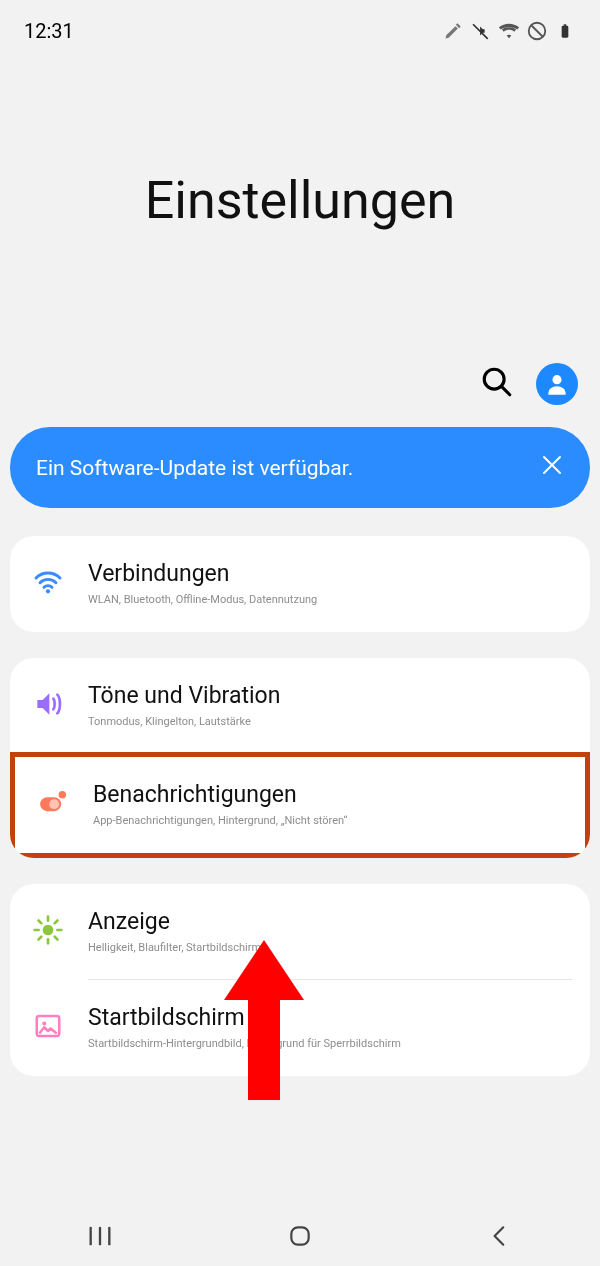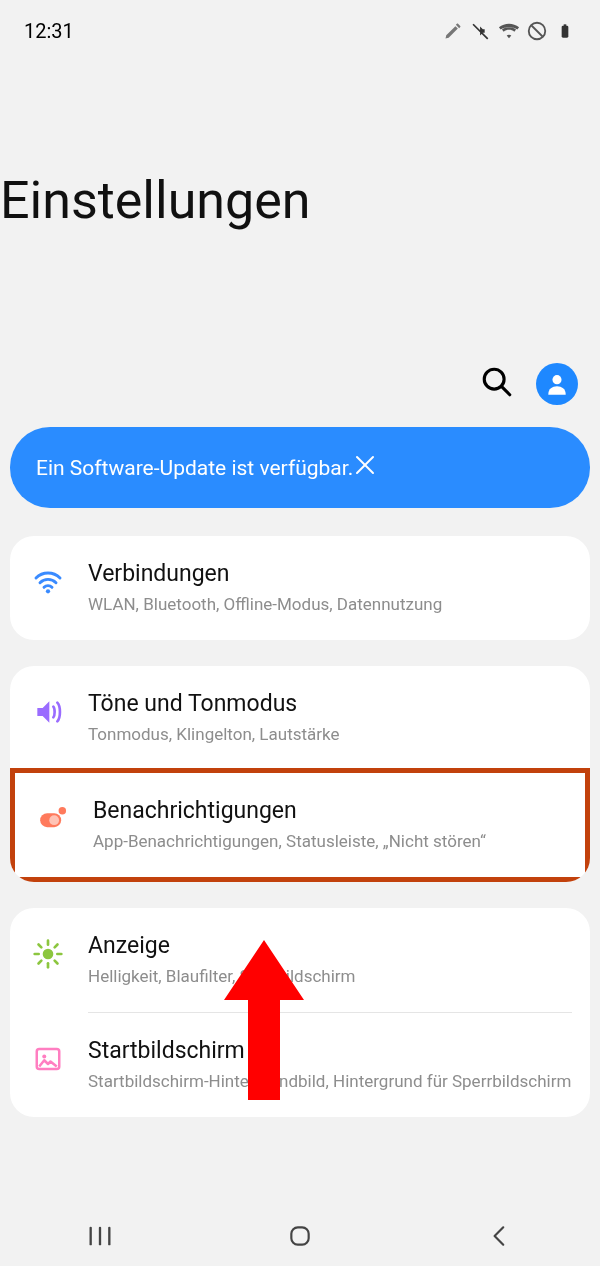--- a/index.html
+++ b/index.html
@@ -1,34 +1,34 @@
 <!DOCTYPE html>
 <html><head>
 <meta charset="utf-8">
 <style>
   * { box-sizing: border-box; margin: 0; padding: 0; }
   html, body { width: 600px; height: 1266px; font-family: -apple-system, Roboto, "Segoe UI", Arial, sans-serif; background: #f2f2f2; overflow: hidden; }
   .status-bar { display: flex; justify-content: space-between; align-items: center; padding: 12px 24px 0 24px; height: 50px; font-size: 20px; color: #000; }
   .status-icons { display: flex; gap: 6px; align-items: center; }
   .status-icons span { display: inline-flex; width: 22px; height: 22px; align-items: center; justify-content: center; }
-  .header-area { padding: 120px 0 120px 0; text-align: left; }
+  .header-area { padding: 120px 0 120px 0; text-align: center; }
   .page-title { font-size: 52px; font-weight: 400; color: #111; }
   .toolbar { display: flex; justify-content: flex-end; align-items: center; padding: 12px 22px 18px 22px; gap: 22px; }
   .search-ic svg { width: 34px; height: 34px; }
   .avatar { width: 42px; height: 42px; border-radius: 50%; background: #1e88ff; display: flex; align-items: center; justify-content: center; }
   .avatar svg { width: 26px; height: 26px; fill: #fff; }
-  .update-banner { margin: 4px 10px 28px 10px; background: #2a8cff; color: #fff; border-radius: 40px; padding: 26px 26px; display: flex; justify-content: flex-start; align-items: center; font-size: 21px; }
+  .update-banner { margin: 4px 10px 28px 10px; background: #2a8cff; color: #fff; border-radius: 40px; padding: 26px 26px; display: flex; justify-content: space-between; align-items: center; font-size: 21px; }
   .update-close svg { width: 24px; height: 24px; stroke: #fff; }
   .list { padding: 0 10px 10px 10px; }
   .card { background: #fff; border-radius: 24px; margin-bottom: 26px; overflow: hidden; }
   .row { display: flex; align-items: flex-start; padding: 24px 18px; gap: 20px; }
   .row .ic { width: 40px; min-width: 40px; height: 40px; display: flex; align-items: center; justify-content: center; margin-top: 2px; }
   .row .txt { flex: 1; }
   .row .title { font-size: 23px; color: #111; margin-bottom: 6px; font-weight: 400; }
-  .row .sub { font-size: 17px; color: #8d8d8d; line-height: 1.35; }
+  .row .sub { font-size: 11px; color: #8d8d8d; line-height: 1.35; }
   .divider { height: 1px; background: #e5e5e5; margin-left: 78px; margin-right: 18px; }
   .highlight-box { border: 5px solid #c2410c; margin-top: -3px; position: relative; }
   .arrow-overlay { position: absolute; left: 224px; top: 940px; width: 80px; height: 160px; pointer-events: none; }
   .nav-bar { position: absolute; bottom: 0; left: 0; width: 100%; height: 60px; display: flex; justify-content: space-around; align-items: center; background: #f2f2f2; }
   .nav-bar .nbtn { width:32px; height:32px; display:flex; align-items:center; justify-content:center; }
 </style>
 </head>
 <body>
 
 <div class="status-bar">
@@ -110,37 +110,37 @@
     </div>
     <div class="card">
       <div class="row">
         <div class="ic">
           <svg viewBox="0 0 24 24" width="32" height="32">
             <path fill="#9a6cff" d="M4 9v6h4l5 5V4L8 9H4z"></path>
             <path fill="none" stroke="#9a6cff" stroke-width="2" stroke-linecap="round" d="M16 8c1.3 1.3 1.3 6.7 0 8M19 5c2.6 2.6 2.6 11.4 0 14"></path>
           </svg>
         </div>
         <div class="txt">
-          <div class="title">Töne und Tonmodus</div>
+          <div class="title">Töne und Vibration</div>
           <div class="sub">Tonmodus, Klingelton, Lautstärke</div>
         </div>
       </div>
       <div class="divider"></div>
       <div class="highlight-box">
         <div class="row">
           <div class="ic">
             <svg viewBox="0 0 24 24" width="34" height="28">
               <rect x="1" y="7" width="18" height="12" rx="6" fill="#ff7a5c"></rect>
               <circle cx="13" cy="13" r="4.2" fill="#fff" fill-opacity=".55"></circle>
               <circle cx="20" cy="5" r="3.2" fill="#ff7a5c"></circle>
             </svg>
           </div>
           <div class="txt">
             <div class="title">Benachrichtigungen</div>
-            <div class="sub">App-Benachrichtigungen, Statusleiste, „Nicht stören“</div>
+            <div class="sub">App-Benachrichtigungen, Hintergrund, „Nicht stören“</div>
           </div>
         </div>
       </div>
     </div>
     <div class="card">
       <div class="row">
         <div class="ic">
           <svg viewBox="0 0 24 24" width="32" height="32">
             <circle cx="12" cy="12" r="4" fill="#8cc63f"></circle>
             <g stroke="#8cc63f" stroke-width="2" stroke-linecap="round">

